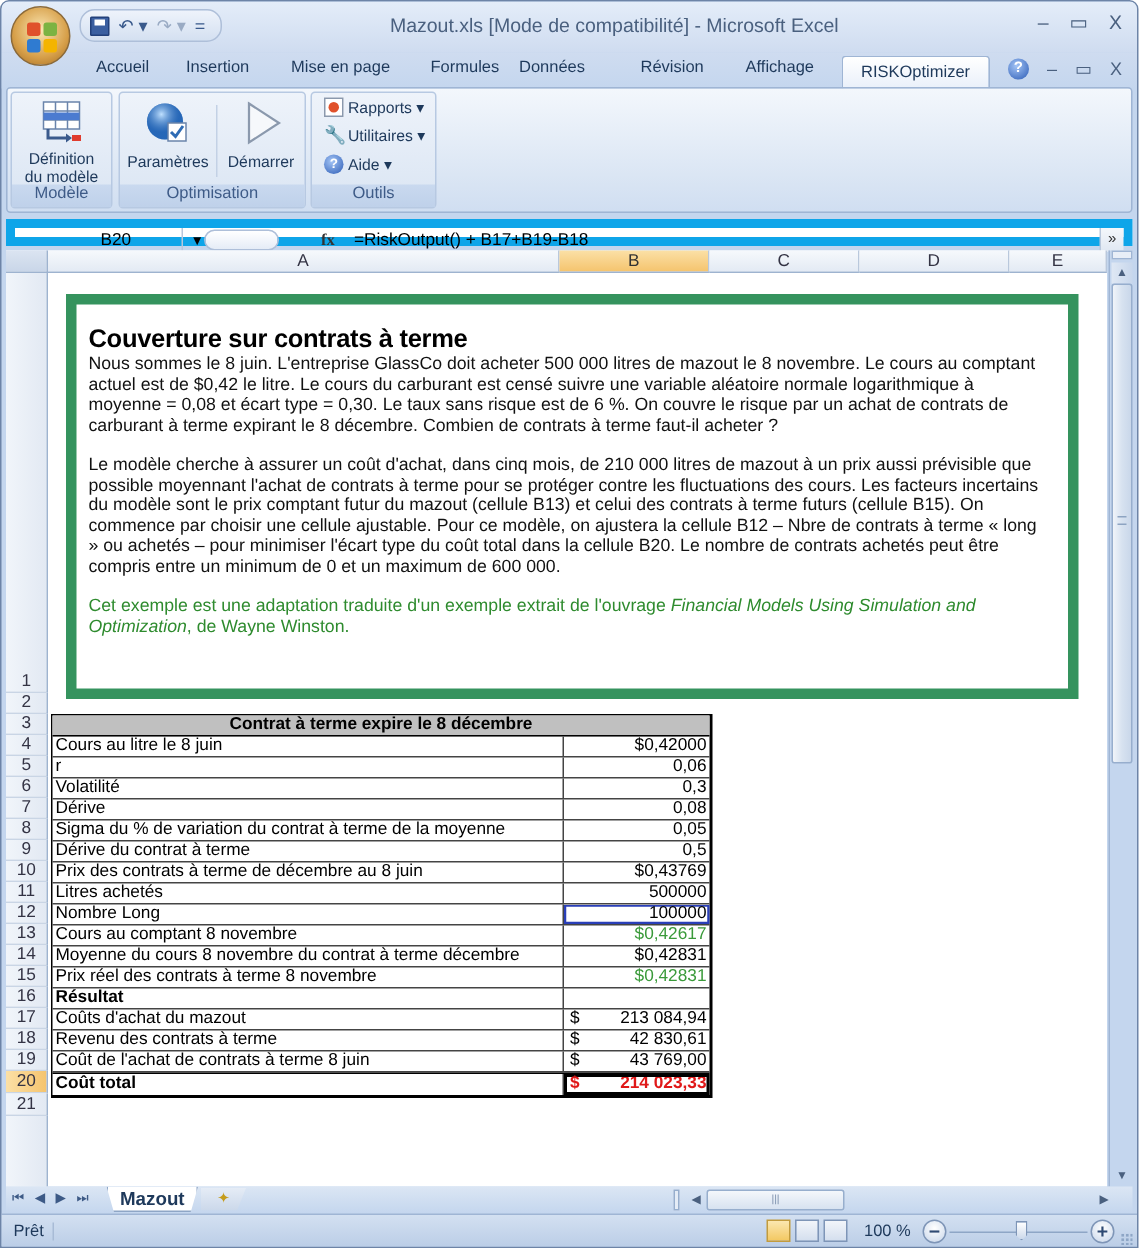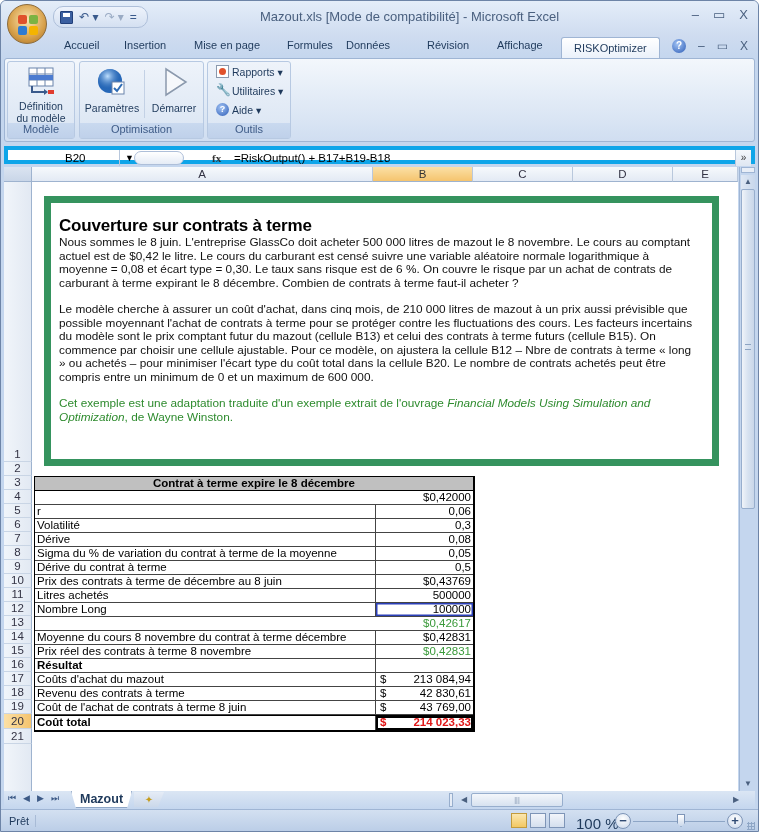--- a/index.html
+++ b/index.html
@@ -22,21 +22,21 @@
 .help{width:14px;height:14px;border-radius:50%;background:radial-gradient(circle at 40% 35%,#a3c4f5,#2b5bb5);color:#fff;font-size:10px;text-align:center;line-height:14px;font-weight:bold}
 
 .ribbon{position:absolute;left:3px;top:57px;width:751px;height:84px;background:linear-gradient(#f3f7fc,#dbe6f4 70%,#d0def1);border:1px solid #9fb5d4;border-radius:3px}
 .group{position:absolute;top:2px;height:78px;border:1px solid #b7c9e2;border-radius:3px;background:linear-gradient(#eef3fa,#dae5f3)}
 .group .glabel{position:absolute;left:0;right:0;bottom:0;height:15px;text-align:center;font-size:11px;color:#3e5b87;background:linear-gradient(#c9d9ef,#bfd1ea)}
 .rbtn{position:absolute;top:4px;text-align:center;font-size:10.5px;color:#1e395b;line-height:12px}
 .rbtn .ico{margin:0 auto 4px auto}
 .small-btn{position:absolute;left:8px;font-size:10.5px;color:#1e395b;display:flex;align-items:center;gap:3px}
 .small-btn .sico{width:13px;height:13px;display:inline-block}
 
-.fbar{position:absolute;left:3px;top:145px;width:751px;height:18px;background:#fff;border:4px solid #0ea5e9}
+.fbar{position:absolute;left:3px;top:145px;width:751px;height:18px;background:#fff;border:6px solid #0ea5e9}
 .namebox{position:absolute;left:0;top:0;width:112px;height:16px;font-size:11.5px;line-height:16px;padding-left:57px;color:#000;border-right:1px solid #b8c7dc}
 .nb-arrow{position:absolute;left:117px;top:0;font-size:9px;line-height:16px;color:#000}
 .fx-round{position:absolute;left:126px;top:1px;width:50px;height:14px;border:1px solid #aebfd9;border-radius:8px;background:linear-gradient(#fff,#e5ecf6)}
 .fx{position:absolute;left:204px;top:0;font-size:11px;font-weight:bold;line-height:16px;color:#333;font-family:"Liberation Serif",serif}
 .formula{position:absolute;left:226px;top:0;font-size:11.5px;line-height:16px;color:#000}
 .fexp{position:absolute;right:0;top:0;width:16px;height:16px;background:linear-gradient(#f4f7fb,#dfe7f2);border-left:1px solid #b8c7dc;font-size:10px;text-align:center;line-height:16px;color:#333}
 
 .sheet{position:absolute;left:3px;top:166px;width:734px;height:624px;background:#fff}
 .colhdr{position:absolute;top:0;height:15px;background:linear-gradient(#f6f9fc,#e3eaf4);border-right:1px solid #b9c8dc;border-bottom:1px solid #9eb3cf;font-size:11.5px;color:#334;text-align:center;line-height:15px}
 .colhdr.sel{background:linear-gradient(#fbe0a6,#f5c46e);color:#333}
@@ -80,21 +80,21 @@
 .hs-l{position:absolute;left:8px;top:0;width:14px;height:14px;font-size:8px;line-height:14px;text-align:center;color:#4a607f}
 .hs-thumb{position:absolute;left:22px;top:0;width:92px;height:14px;background:linear-gradient(#f4f7fb,#d7e2f0);border:1px solid #97aecd;border-radius:2px;font-size:7px;text-align:center;line-height:12px;color:#7d91ad}
 .hs-r{position:absolute;right:8px;top:0;width:14px;height:14px;font-size:8px;line-height:14px;text-align:center;color:#4a607f}
 .hs-split{position:absolute;left:0;top:0;width:4px;height:14px;border:1px solid #97aecd;background:#e5ecf6}
 
 .statusbar{position:absolute;left:0;top:808px;width:757px;height:24px;background:linear-gradient(#d3e0f1,#b9cce6);border-top:1px solid #9fb5d4}
 .status-text{position:absolute;left:8px;top:5px;font-size:11px;color:#1e395b;padding-right:6px;border-right:1px solid #a8bbd6}
 .views{position:absolute;left:510px;top:3px;display:flex;gap:3px}
 .view{width:16px;height:15px;border:1px solid #7e95b7;background:linear-gradient(#f2f5fa,#d4dfee)}
 .view.active{background:linear-gradient(#fbe7b0,#f3c862);border-color:#c29b3d}
-.zoom-pct{position:absolute;left:575px;top:5px;font-size:15px;color:#1e395b}
+.zoom-pct{position:absolute;left:575px;top:5px;font-size:11px;color:#1e395b}
 .zoom-minus,.zoom-plus{position:absolute;top:3px;width:16px;height:16px;border-radius:50%;border:1px solid #7e95b7;background:radial-gradient(circle at 50% 35%,#fff,#c8d6ea);font-size:13px;line-height:13px;text-align:center;color:#2f4a73;font-weight:bold}
 .zoom-minus{left:614px}
 .zoom-plus{left:726px}
 .zoom-track{position:absolute;left:632px;top:11px;width:92px;height:1px;background:#8ea6c6}
 .zoom-thumb{position:absolute;left:676px;top:4px;width:8px;height:13px;border:1px solid #7e95b7;background:linear-gradient(#fff,#ccd9eb);clip-path:polygon(0 0,100% 0,100% 70%,50% 100%,0 70%)}
 .grip{position:absolute;right:3px;bottom:3px;width:8px;height:8px;background:radial-gradient(circle,#8ea6c6 1px,transparent 1.2px) 0 0/3px 3px}
 </style>
 </head>
 <body>
 
@@ -300,20 +300,21 @@
       <div class="gb-p">Nous sommes le 8 juin. L'entreprise  GlassCo doit acheter 500 000 litres de mazout le 8 novembre. Le cours au comptant actuel est de $0,42 le litre. Le cours du carburant est censé suivre une variable aléatoire normale logarithmique à moyenne = 0,08 et écart type = 0,30. Le taux sans risque est de 6 %. On couvre le risque par un achat de contrats de carburant à terme expirant le 8 décembre. Combien de contrats à terme faut-il acheter ?</div>
       <div class="gb-p gb-p2">Le modèle cherche à assurer un coût d'achat, dans cinq mois, de 210 000 litres de mazout à un prix aussi prévisible que possible moyennant l'achat de contrats à terme pour se protéger contre les fluctuations des cours. Les facteurs incertains du modèle sont le prix comptant futur du mazout (cellule B13) et celui des contrats à terme futurs (cellule B15). On commence par choisir une cellule ajustable. Pour ce modèle, on ajustera la cellule B12 – Nbre de contrats à terme « long » ou achetés – pour minimiser l'écart type du coût total dans la cellule B20. Le nombre de contrats achetés peut être compris entre un minimum de 0 et un maximum de 600 000.</div>
       <div class="gb-p gb-green"><span>Cet exemple est une adaptation traduite d'un exemple extrait de l'ouvrage </span><i>Financial Models Using Simulation and Optimization</i><span>, de Wayne Winston.</span></div>
     </div>
 
     <div class="tbl" style="top:309px">
       <div class="trow hdr">
           <span>Contrat à terme expire le 8 décembre</span>
         </div>
       <div class="trow">
+          <div class="tl">Cours au litre le 8 juin</div>
           <div class="tr">$0,42000</div>
         </div>
       <div class="trow">
           <div class="tl">r</div>
           <div class="tr">0,06</div>
         </div>
       <div class="trow">
           <div class="tl">Volatilité</div>
           <div class="tr">0,3</div>
         </div>
@@ -335,20 +336,21 @@
         </div>
       <div class="trow">
           <div class="tl">Litres achetés</div>
           <div class="tr">500000</div>
         </div>
       <div class="trow">
           <div class="tl">Nombre Long</div>
           <div class="tr blue-border">100000</div>
         </div>
       <div class="trow">
+          <div class="tl">Cours au comptant 8 novembre</div>
           <div class="tr green">$0,42617</div>
         </div>
       <div class="trow">
           <div class="tl">Moyenne du cours 8 novembre du contrat à terme décembre</div>
           <div class="tr">$0,42831</div>
         </div>
       <div class="trow">
           <div class="tl">Prix réel des contrats à terme 8 novembre</div>
           <div class="tr green">$0,42831</div>
         </div>

